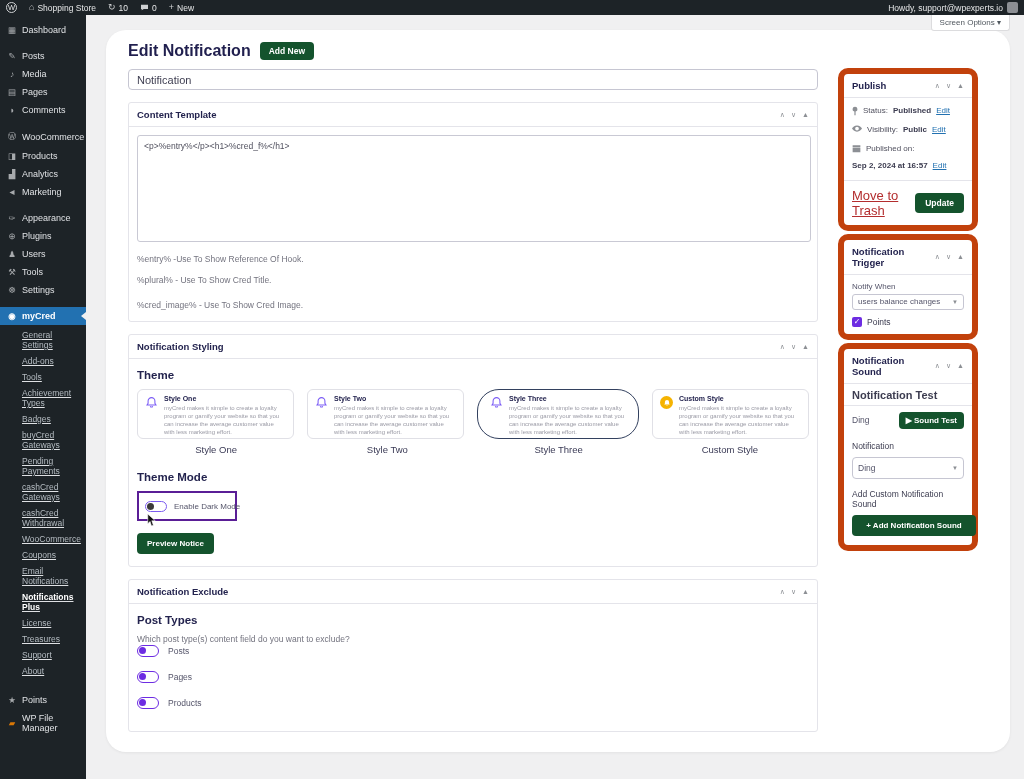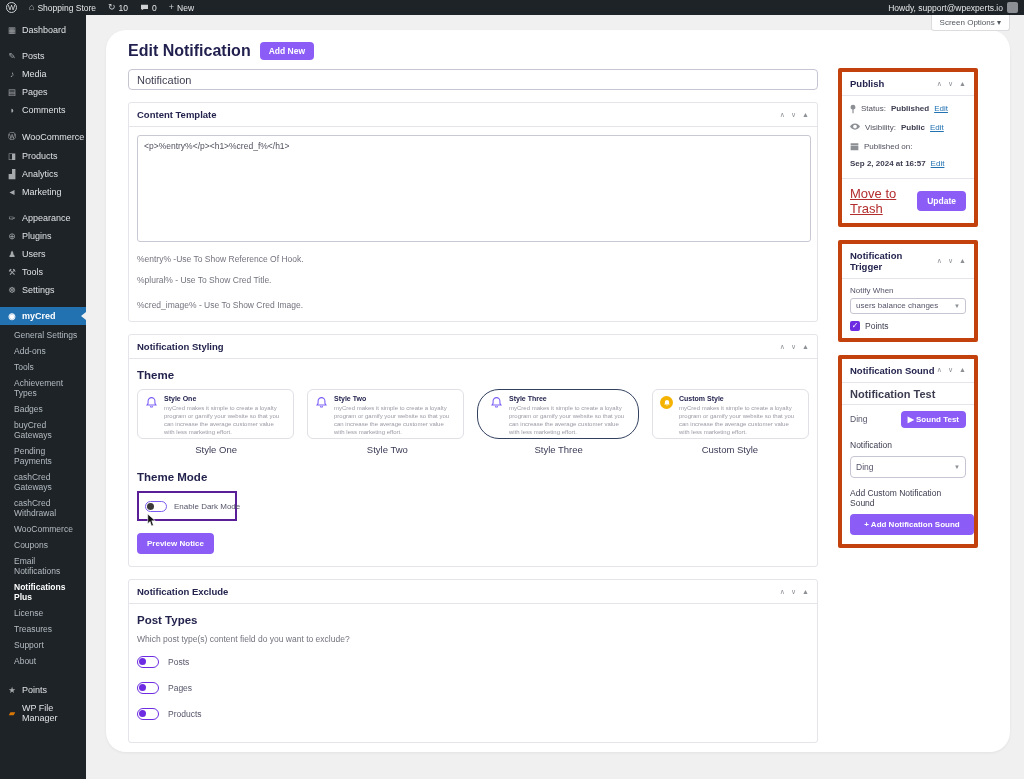--- a/index.html
+++ b/index.html
@@ -21,36 +21,36 @@
   
   .sidebar { position:absolute; left:0; top:15px; width:86px; height:764px;
     background:#1d2327; color:#dfe1e4; font-size:9px; overflow:hidden; }
   .m-item { display:flex; align-items:center; gap:5px; padding:4px 7px; cursor:pointer; position:relative; }
   .m-item .micon { width:10px; font-size:8.5px; color:#a7aaad; text-align:center; flex:0 0 auto; }
   .gap { margin-top:8px; }
   .m-active { background:#2271b1; color:#fff; font-weight:bold; }
   .m-active .micon { color:#fff; }
   .active-arrow { position:absolute; right:0; top:50%; margin-top:-4px; width:0; height:0;
     border-top:4px solid transparent; border-bottom:4px solid transparent; border-right:5px solid #f0f0f1; }
-  .submenu { padding:2px 0 4px 0; }
+  .submenu { padding:2px 0 4px 8px;text-decoration:underline; }
   .sm-item { padding:3px 7px 3px 14px; color:#b5bcc2; font-size:8.5px; cursor:pointer; }
   .sm-current { color:#fff; font-weight:bold; }
 
   
   .main { position:absolute; left:86px; top:15px; width:938px; height:764px; background:#f0f0f1; }
   .screen-options { position:absolute; top:0; right:14px; background:#fff; color:#50575e;
     font-size:8px; padding:3px 8px; border:1px solid #dcdcde; border-top:none;
     border-radius:0 0 3px 3px; cursor:pointer; z-index:5; }
   .card { position:absolute; left:20px; top:15px; width:904px; height:722px;
     background:#fff; border-radius:20px; box-shadow:0 1px 3px rgba(0,0,0,.06); }
 
   .content-col { position:absolute; left:22px; top:12px; width:690px; }
   .titlebar { display:flex; align-items:center; gap:9px; }
   .page-title { font-size:16px; font-weight:bold; color:#201f4e; }
-  .btn { background:#8b5cf6; color:#fff; border:none; border-radius:4px; cursor:pointer;
+  .btn { background:#14532d; color:#fff; border:none; border-radius:4px; cursor:pointer;
     font-family:"Liberation Sans", sans-serif; }
   .addnew { font-size:8.5px; padding:4px 9px; font-weight:bold; }
   .title-input { margin-top:9px; width:690px; height:21px; border:1px solid #c6c6d2;
     border-radius:4px; padding:0 8px; font-size:11px; color:#3f3f52;
     font-family:"Liberation Sans", sans-serif; }
 
   .panel { margin-top:12px; border:1px solid #e4e4ea; border-radius:3px; background:#fff; }
   .panel-h { display:flex; align-items:center; justify-content:space-between;
     padding:6px 8px; border-bottom:1px solid #e4e4ea; }
   .panel-title { font-size:9.5px; font-weight:bold; color:#23234e; }
@@ -78,31 +78,31 @@
   .hl-box { margin:6px 0 0 8px; width:100px; height:30px; border:2.5px solid #5a1e96;
     display:flex; align-items:center; gap:7px; padding:0 6px; position:relative; }
   .toggle-dark { width:22px; height:11px; border:1.5px solid #7c5cf0; border-radius:7px;
     position:relative; background:#fff; cursor:pointer; flex:0 0 auto; }
   .toggle-dark .knob { position:absolute; left:1px; top:1px; width:7px; height:7px;
     border-radius:50%; background:#3a3a3a; }
   .cursor-ic { position:absolute; left:8px; bottom:-7px; width:9px; height:12px; }
   .hl-label { font-size:8px; color:#55556a; white-space:nowrap; }
   .preview-btn { margin:12px 0 12px 8px; font-size:8px; padding:6px 10px; font-weight:bold; }
 
-  .question { font-size:8.5px; color:#73737f; margin:0 8px 12px 8px; }
+  .question { font-size:8.5px; color:#73737f; margin:0 8px 1px 8px; }
   .toggle-row { display:flex; align-items:center; gap:9px; margin:0 8px 14px 8px; }
   .toggle-pt { width:22px; height:12px; border:1.5px solid #6d2ce2; border-radius:7px;
     position:relative; background:#fff; cursor:pointer; }
   .toggle-pt .knob { position:absolute; left:1px; top:1px; width:7px; height:7px;
     border-radius:50%; background:#6d2ce2; }
   .pt-label { font-size:8.5px; color:#55556a; }
 
   
   .right-col { position:absolute; left:732px; top:38px; width:140px; }
-  .box { border:4px solid #c2410c; border-radius:2px; background:#fff; margin-bottom:13px; }
+  .box { border:6px solid #c2410c; border-radius:10px; background:#fff; margin-bottom:3px; }
   .box-b { padding:7px 8px; }
   .prow { display:flex; align-items:flex-start; gap:5px; font-size:8px; color:#50505e;
     margin-bottom:8px; flex-wrap:wrap; line-height:1.4; }
   .prow svg { flex:0 0 auto; margin-top:1px; fill:#8c8f94; }
   .bold { font-weight:bold; color:#3c3c50; }
   .edit-link { color:#2271b1; text-decoration:underline; cursor:pointer; }
   .pub-foot { border-top:1px solid #e4e4ea; padding:7px 8px; display:flex;
     align-items:center; justify-content:space-between; }
   .trash { font-size:13px; color:#b32d2e; text-decoration:underline; cursor:pointer; }
   .update-btn { font-size:8.5px; padding:5px 10px; font-weight:bold; }

